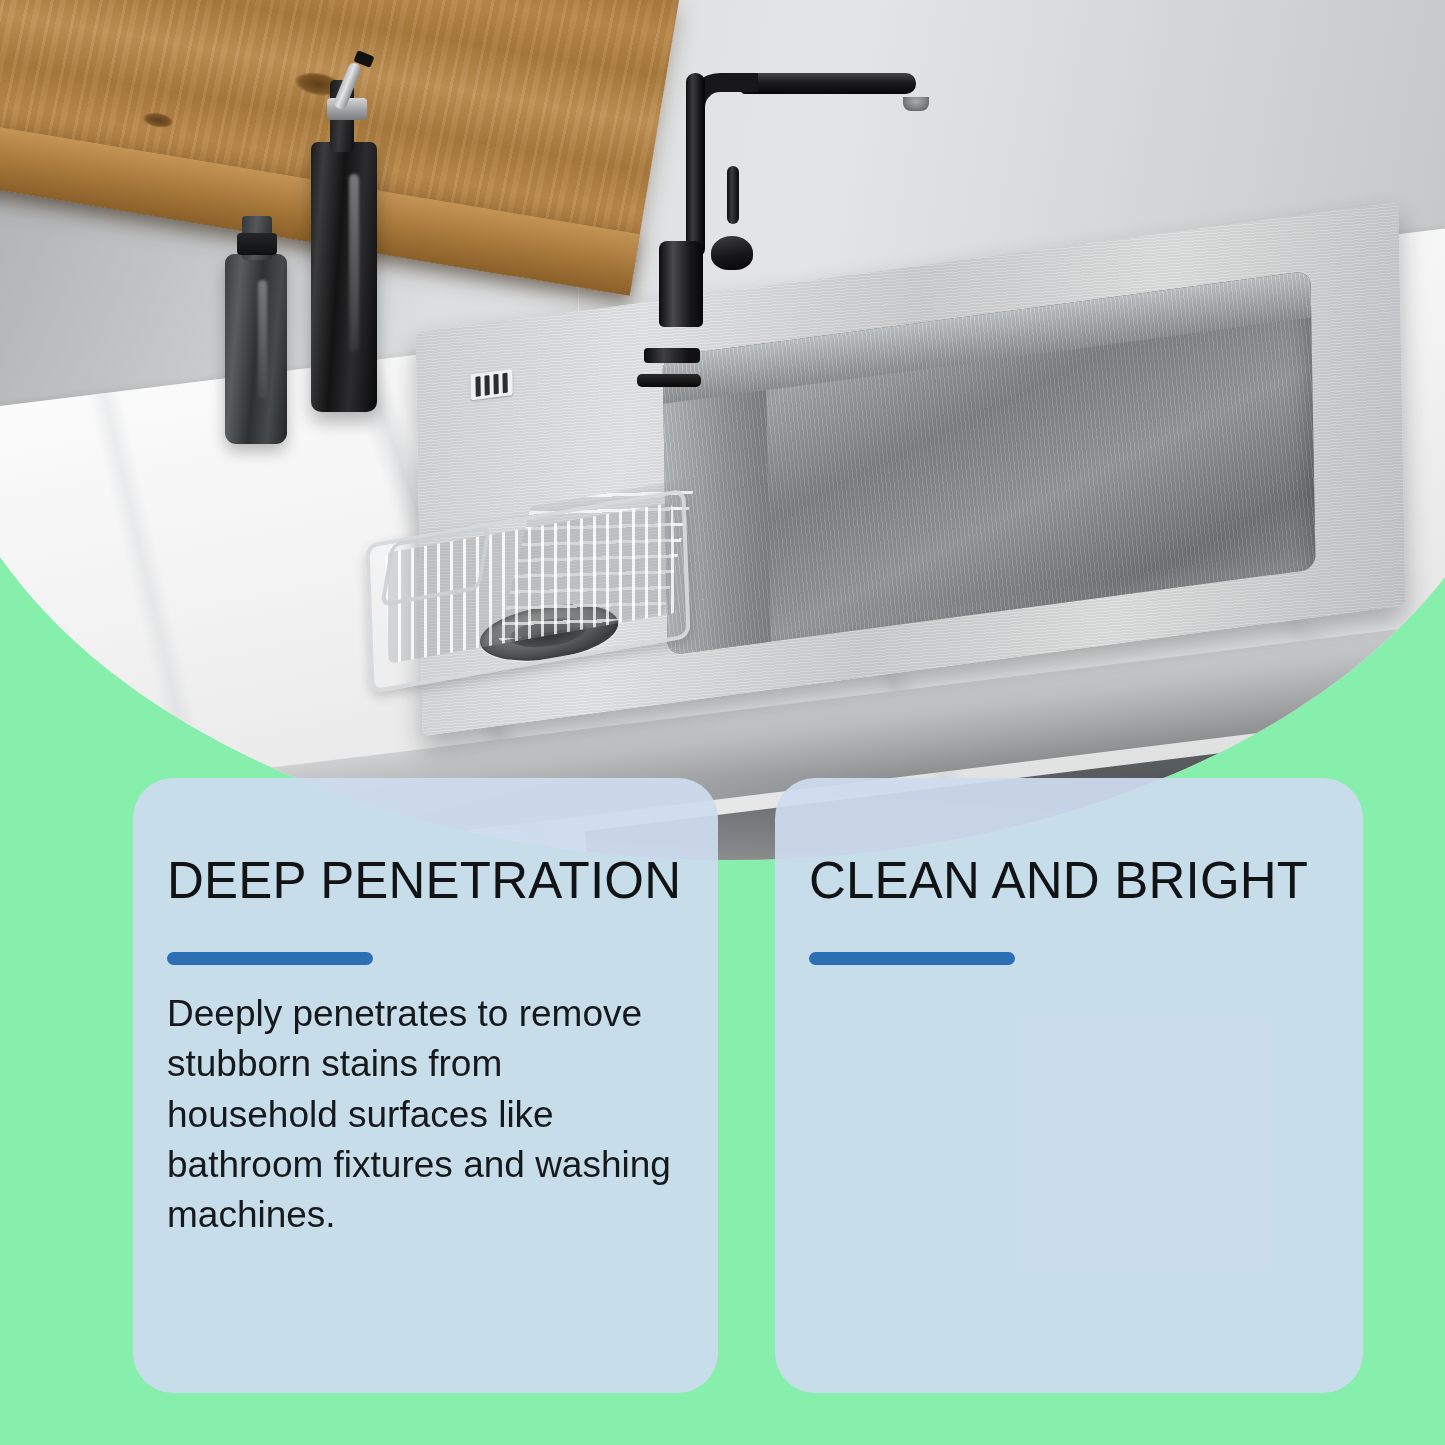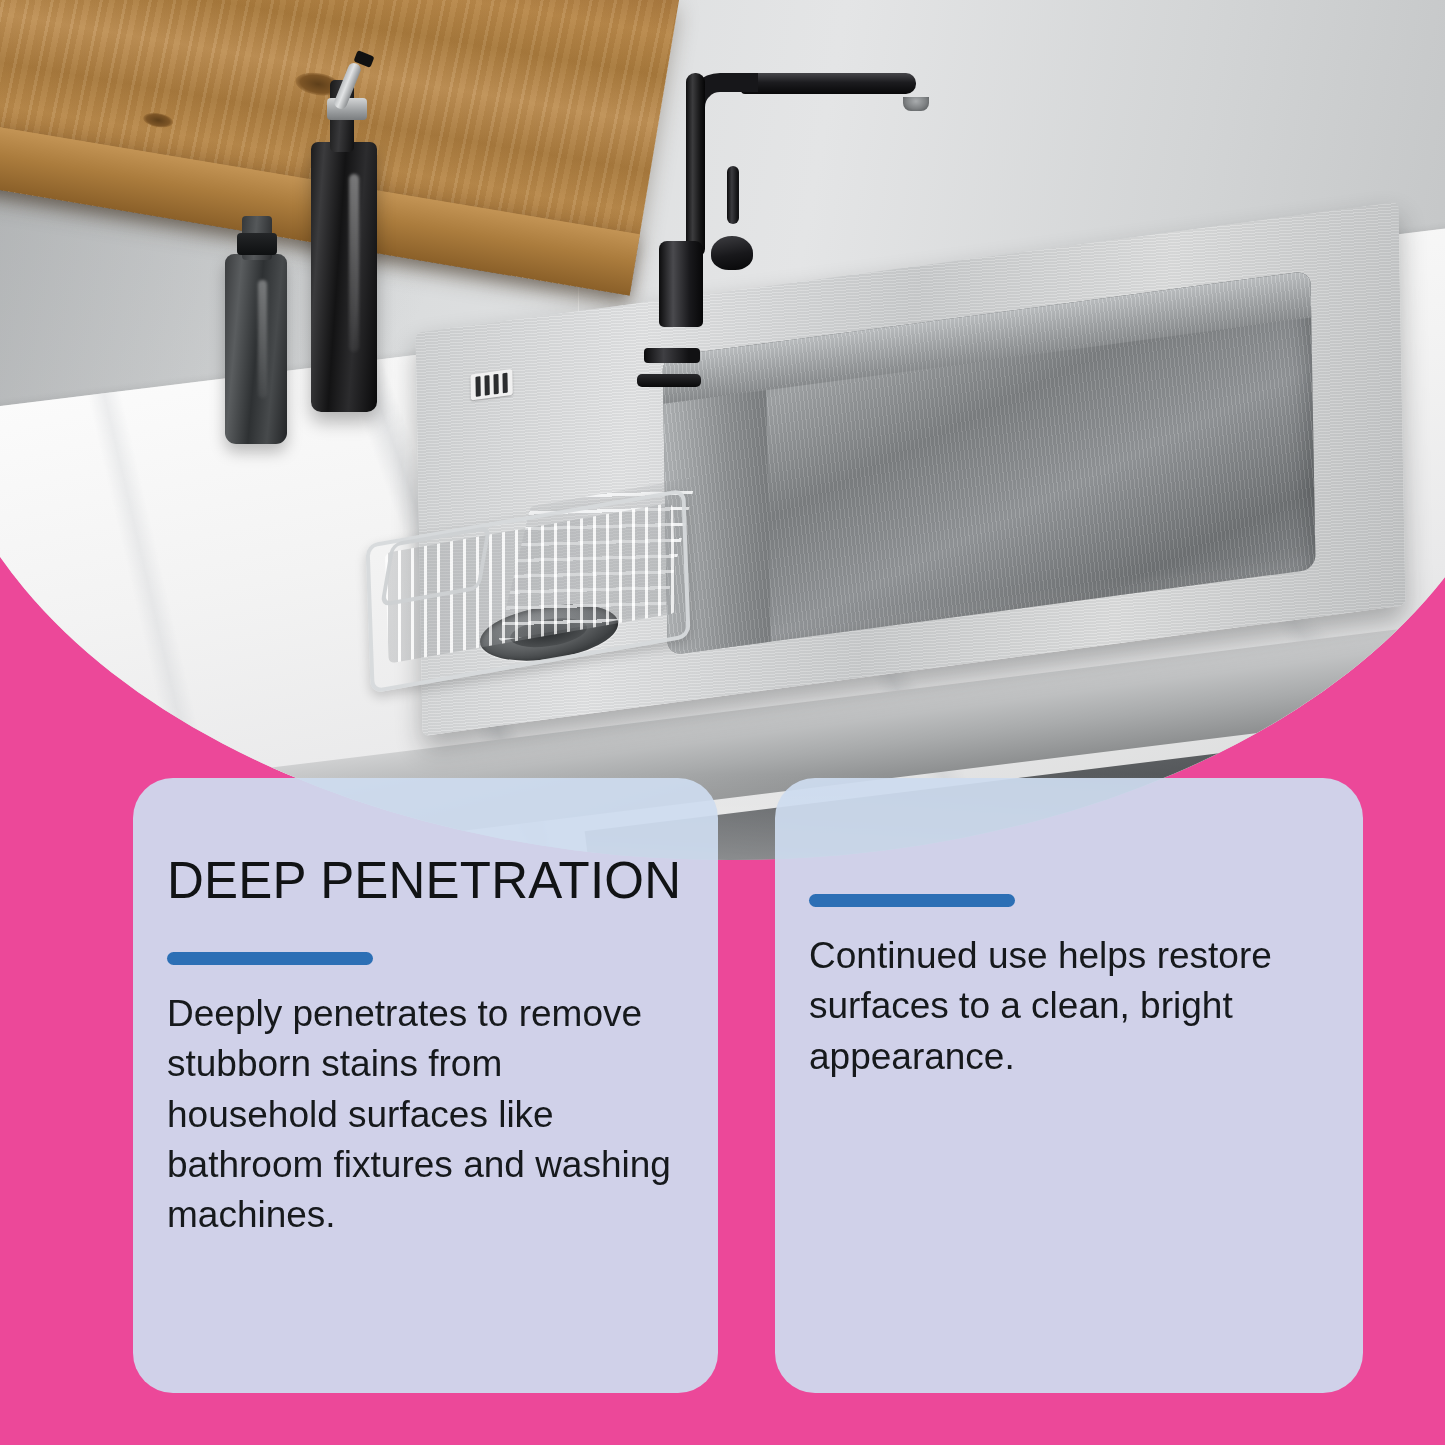--- a/index.html
+++ b/index.html
@@ -6,21 +6,21 @@
     margin: 0;
     padding: 0;
     background: #ffffff;
   }
   #stage {
     position: relative;
     width: 1445px;
     height: 1445px;
     overflow: hidden;
     font-family: "Liberation Sans", sans-serif;
-    background: #ec4899;
+    background: #86efac;
   }
 
   
   .photo-wrap {
     position: absolute;
     left: 0; top: 0;
     width: 1445px;
     height: 1445px;
   }
   .photo-mask {
@@ -459,17 +459,17 @@
     </div>
   </div>
 
   <div class="card card-left">
     <h2 class="card-title">DEEP PENETRATION</h2>
     <div class="accent-bar"></div>
     <p class="card-body">Deeply penetrates to remove stubborn stains from household surfaces like bathroom fixtures and washing machines.</p>
   </div>
 
   <div class="card card-right">
+    <h2 class="card-title">CLEAN AND BRIGHT</h2>
     <div class="accent-bar"></div>
-    <p class="card-body">Continued use helps restore surfaces to a clean, bright appearance.</p>
   </div>
 
 </div>
 
 </body></html>

